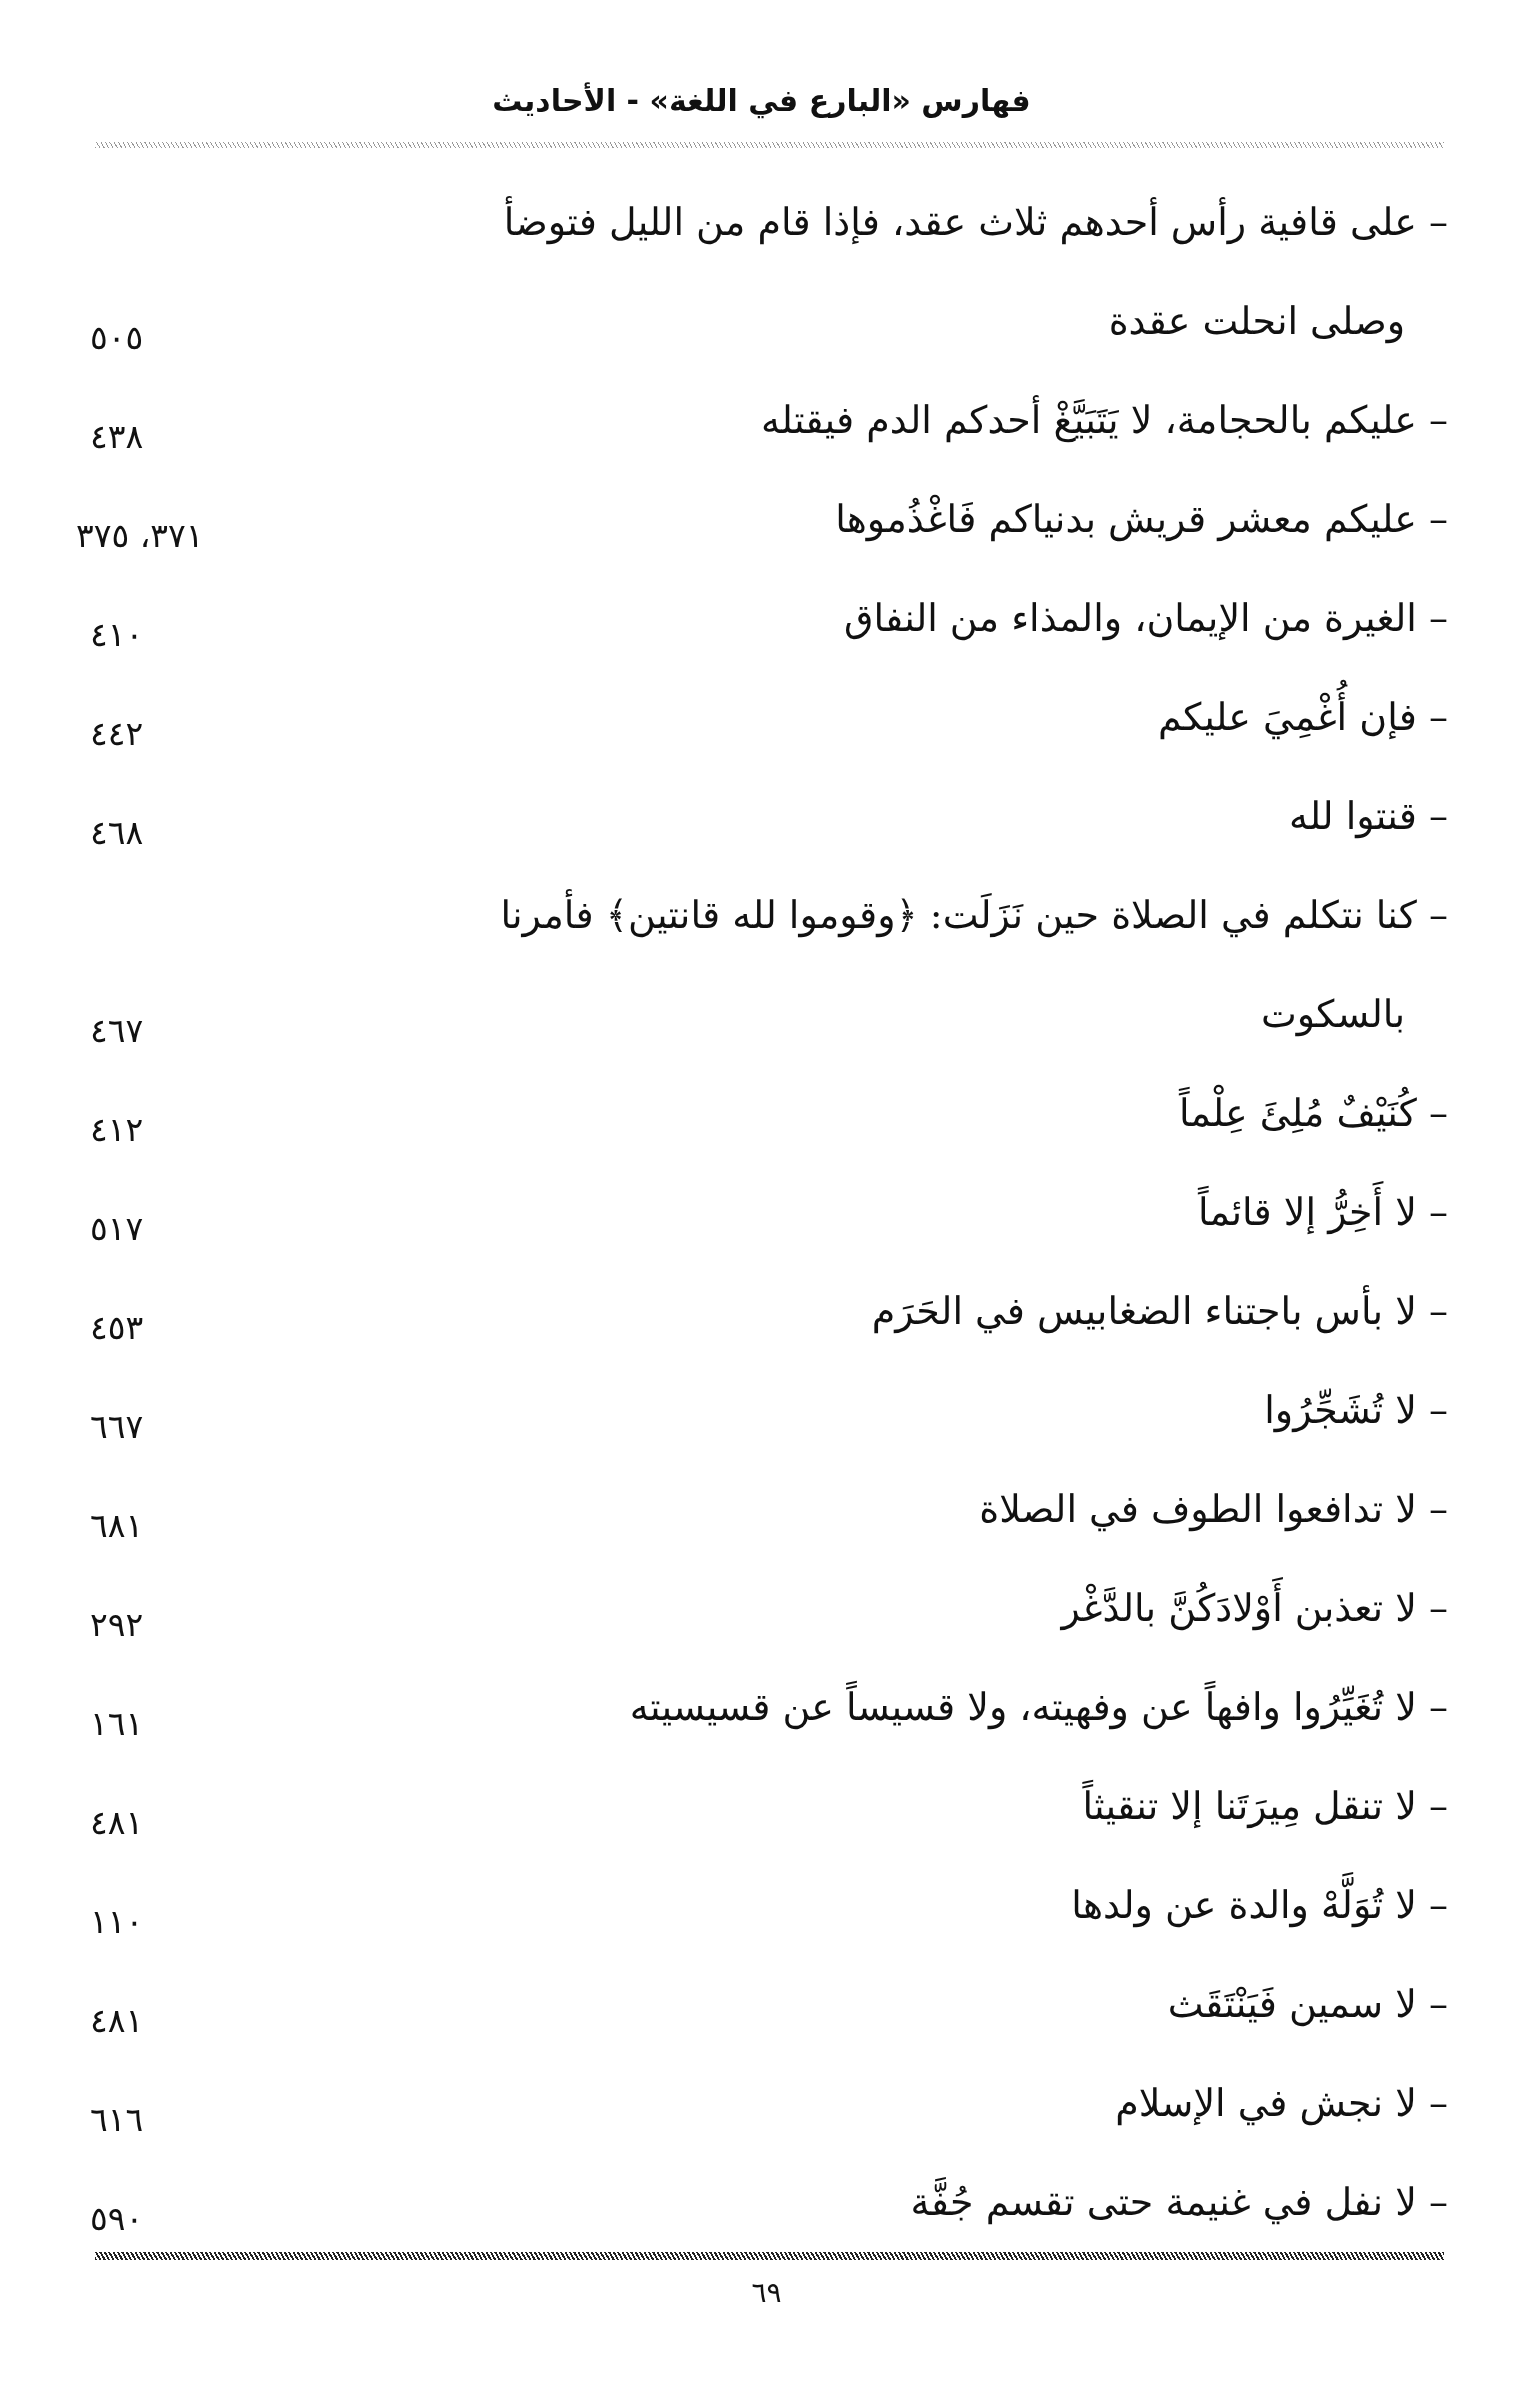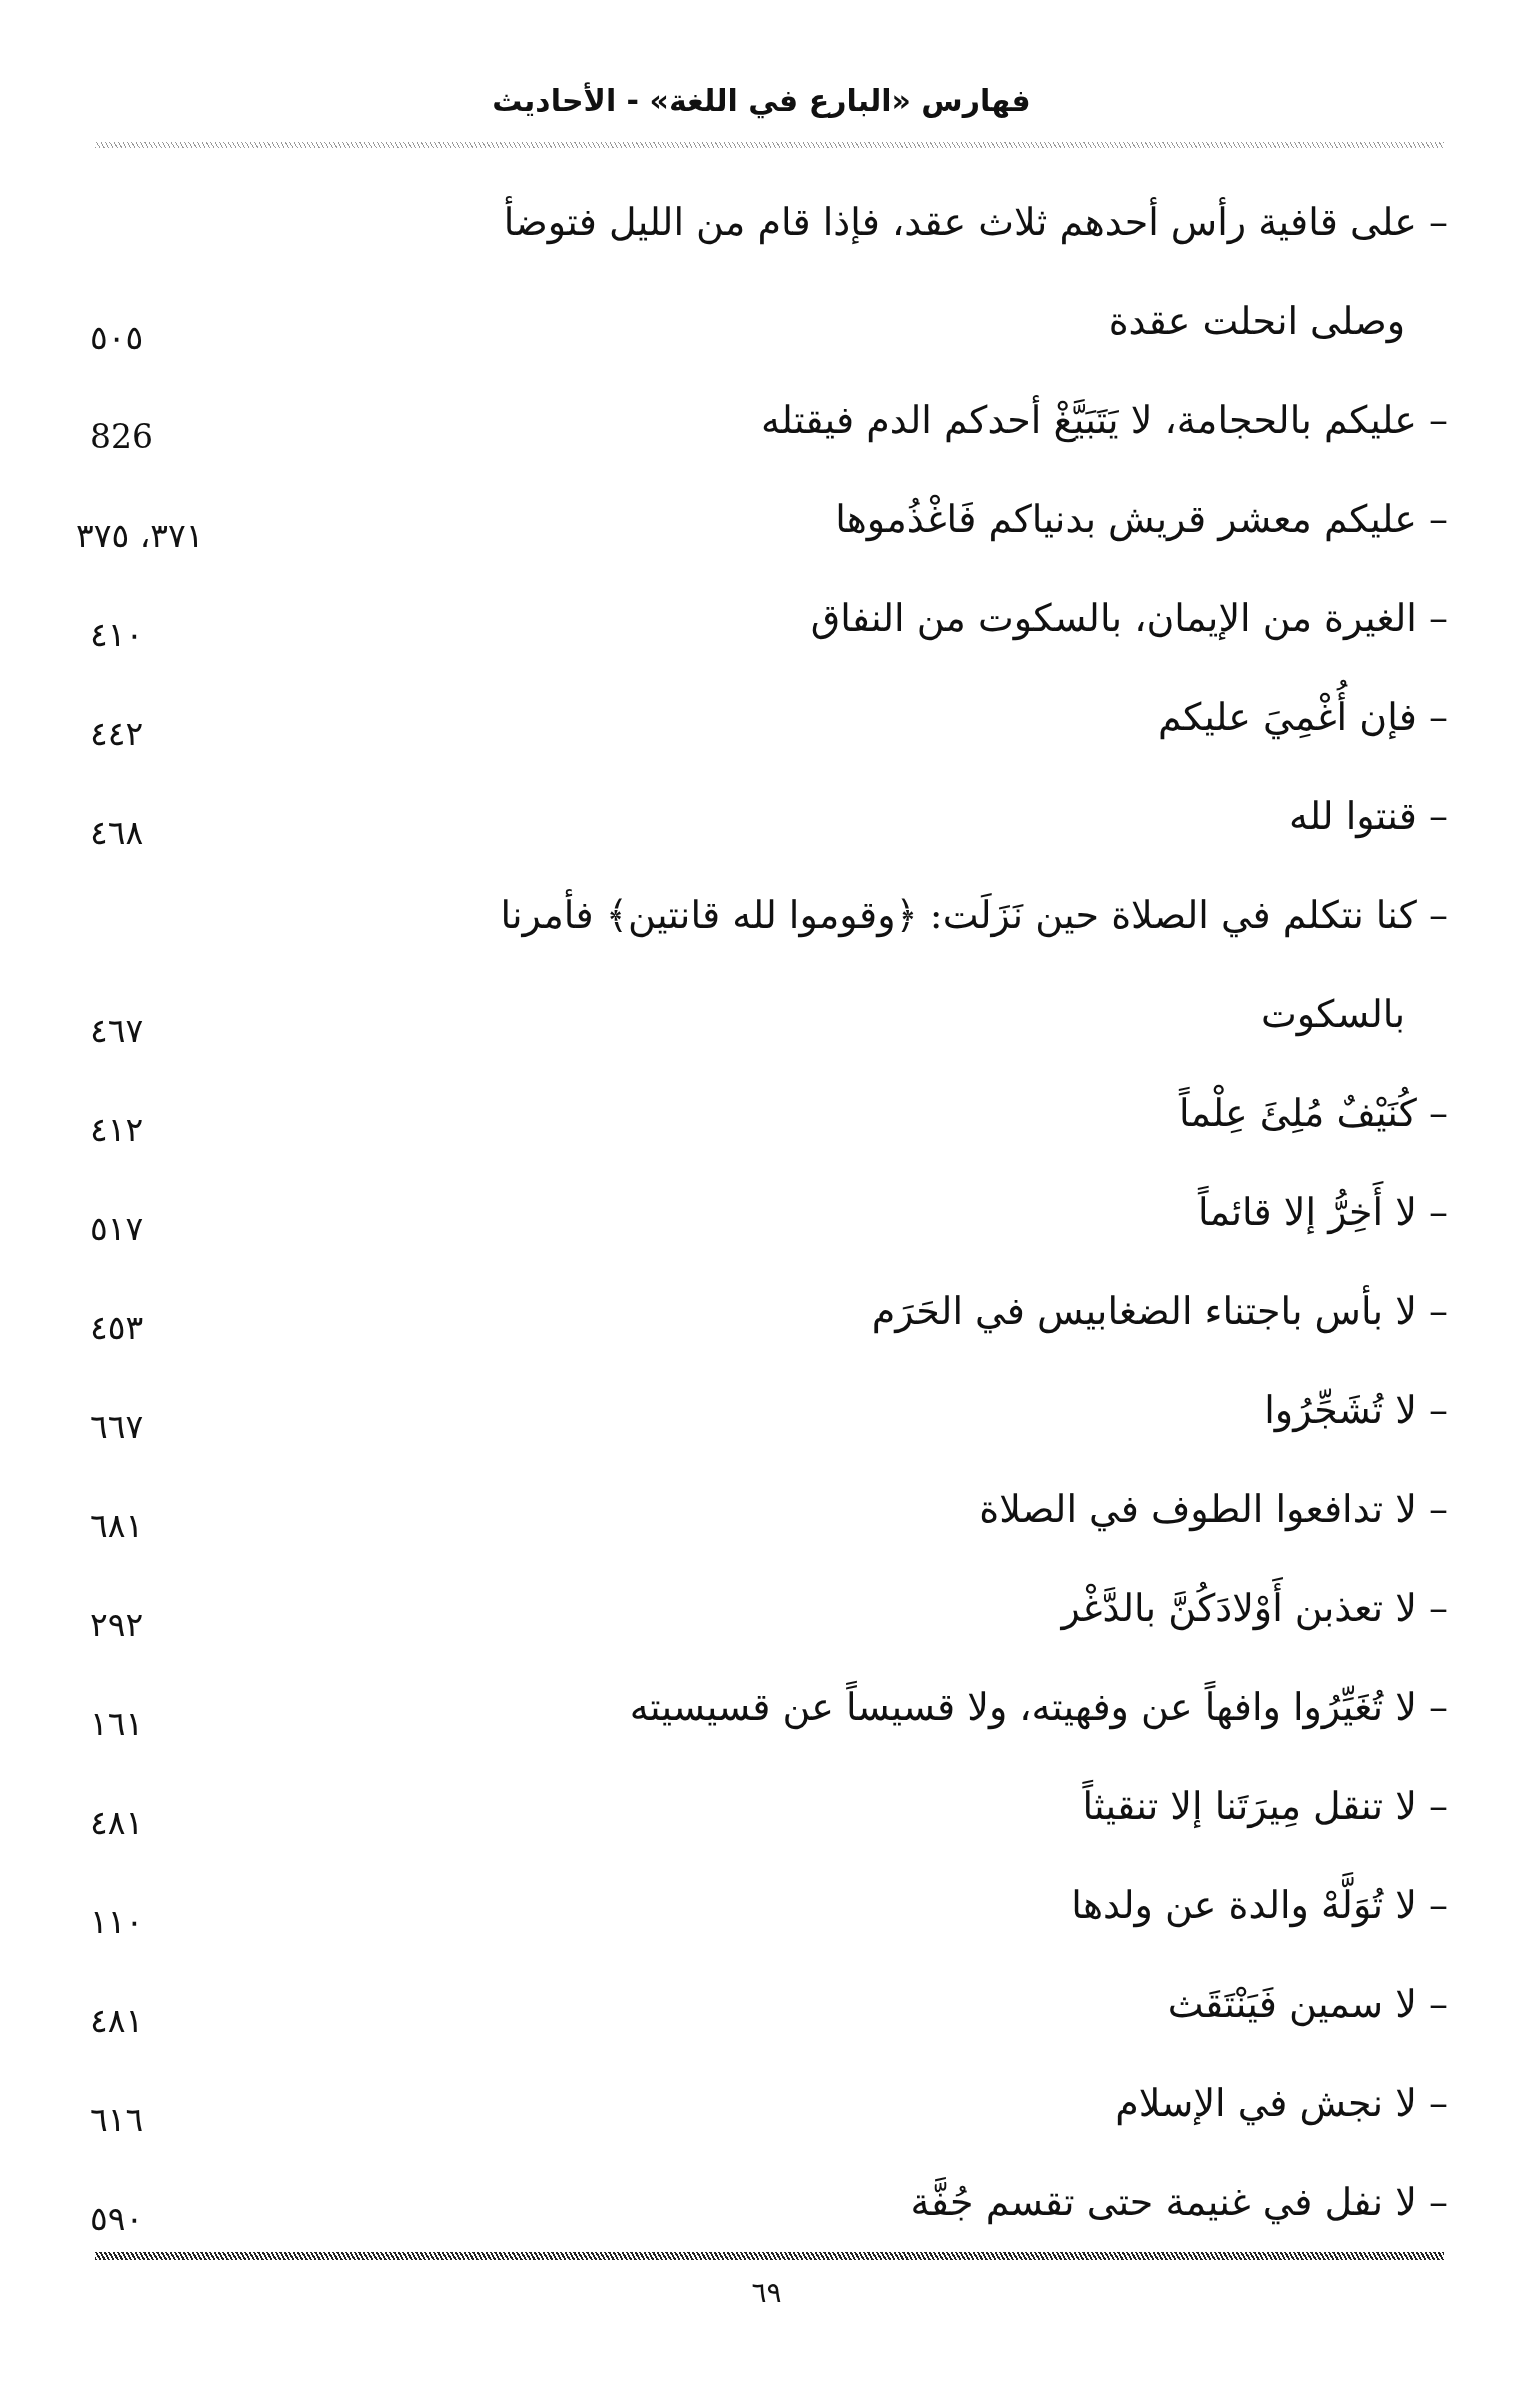--- a/index.html
+++ b/index.html
@@ -26,28 +26,28 @@
   <div class="row">
       <span class="text">– على قافية رأس أحدهم ثلاث عقد، فإذا قام من الليل فتوضأ</span>
       <span class="num"></span>
     </div>
   <div class="row">
       <span class="text" style="right:128px">وصلى انحلت عقدة</span>
       <span class="num">٥٠٥</span>
     </div>
   <div class="row">
       <span class="text">– عليكم بالحجامة، لا يَتَبَيَّغْ أحدكم الدم فيقتله</span>
-      <span class="num">826</span>
+      <span class="num">٤٣٨</span>
     </div>
   <div class="row">
       <span class="text">– عليكم معشر قريش بدنياكم فَاغْذُموها</span>
       <span class="num wide">٣٧١، ٣٧٥</span>
     </div>
   <div class="row">
-      <span class="text">– الغيرة من الإيمان، بالسكوت من النفاق</span>
+      <span class="text">– الغيرة من الإيمان، والمذاء من النفاق</span>
       <span class="num">٤١٠</span>
     </div>
   <div class="row">
       <span class="text">– فإن أُغْمِيَ عليكم</span>
       <span class="num">٤٤٢</span>
     </div>
   <div class="row">
       <span class="text">– قنتوا لله</span>
       <span class="num">٤٦٨</span>
     </div>

